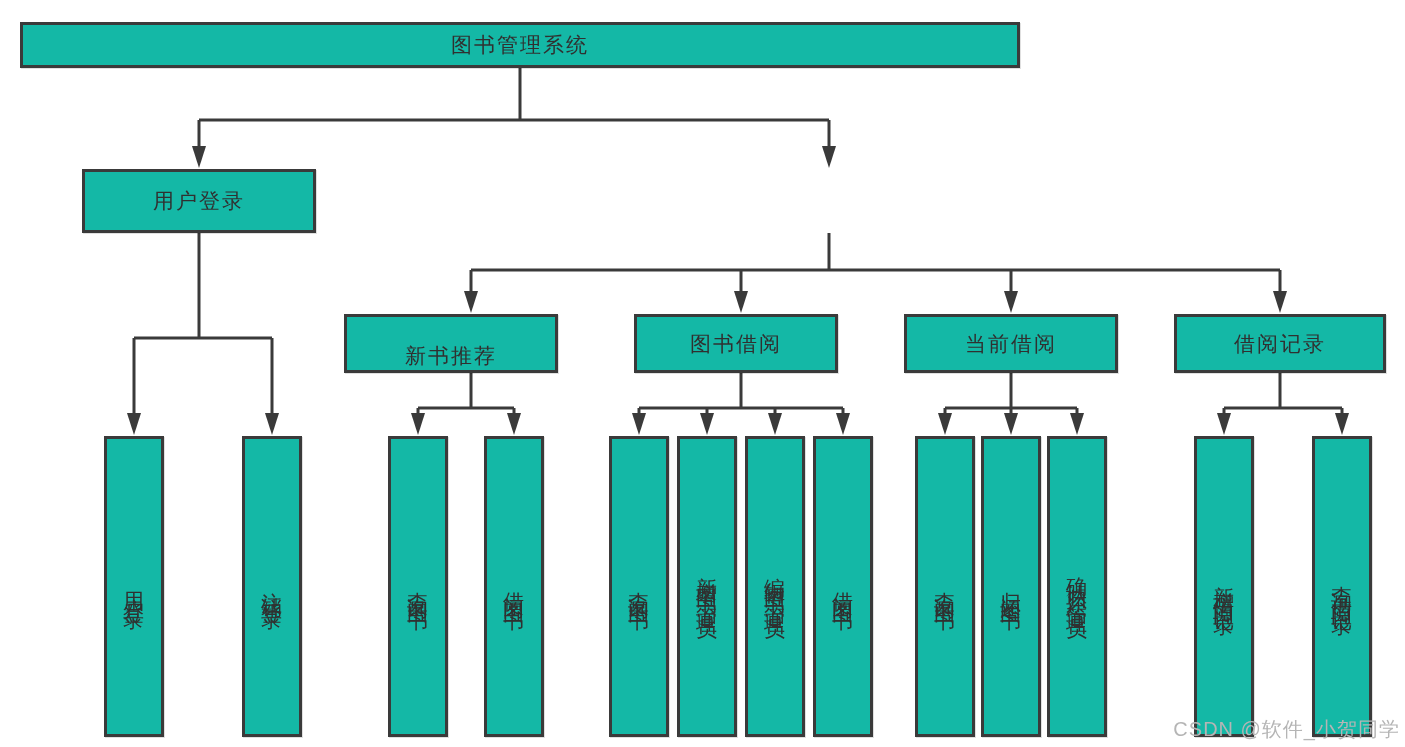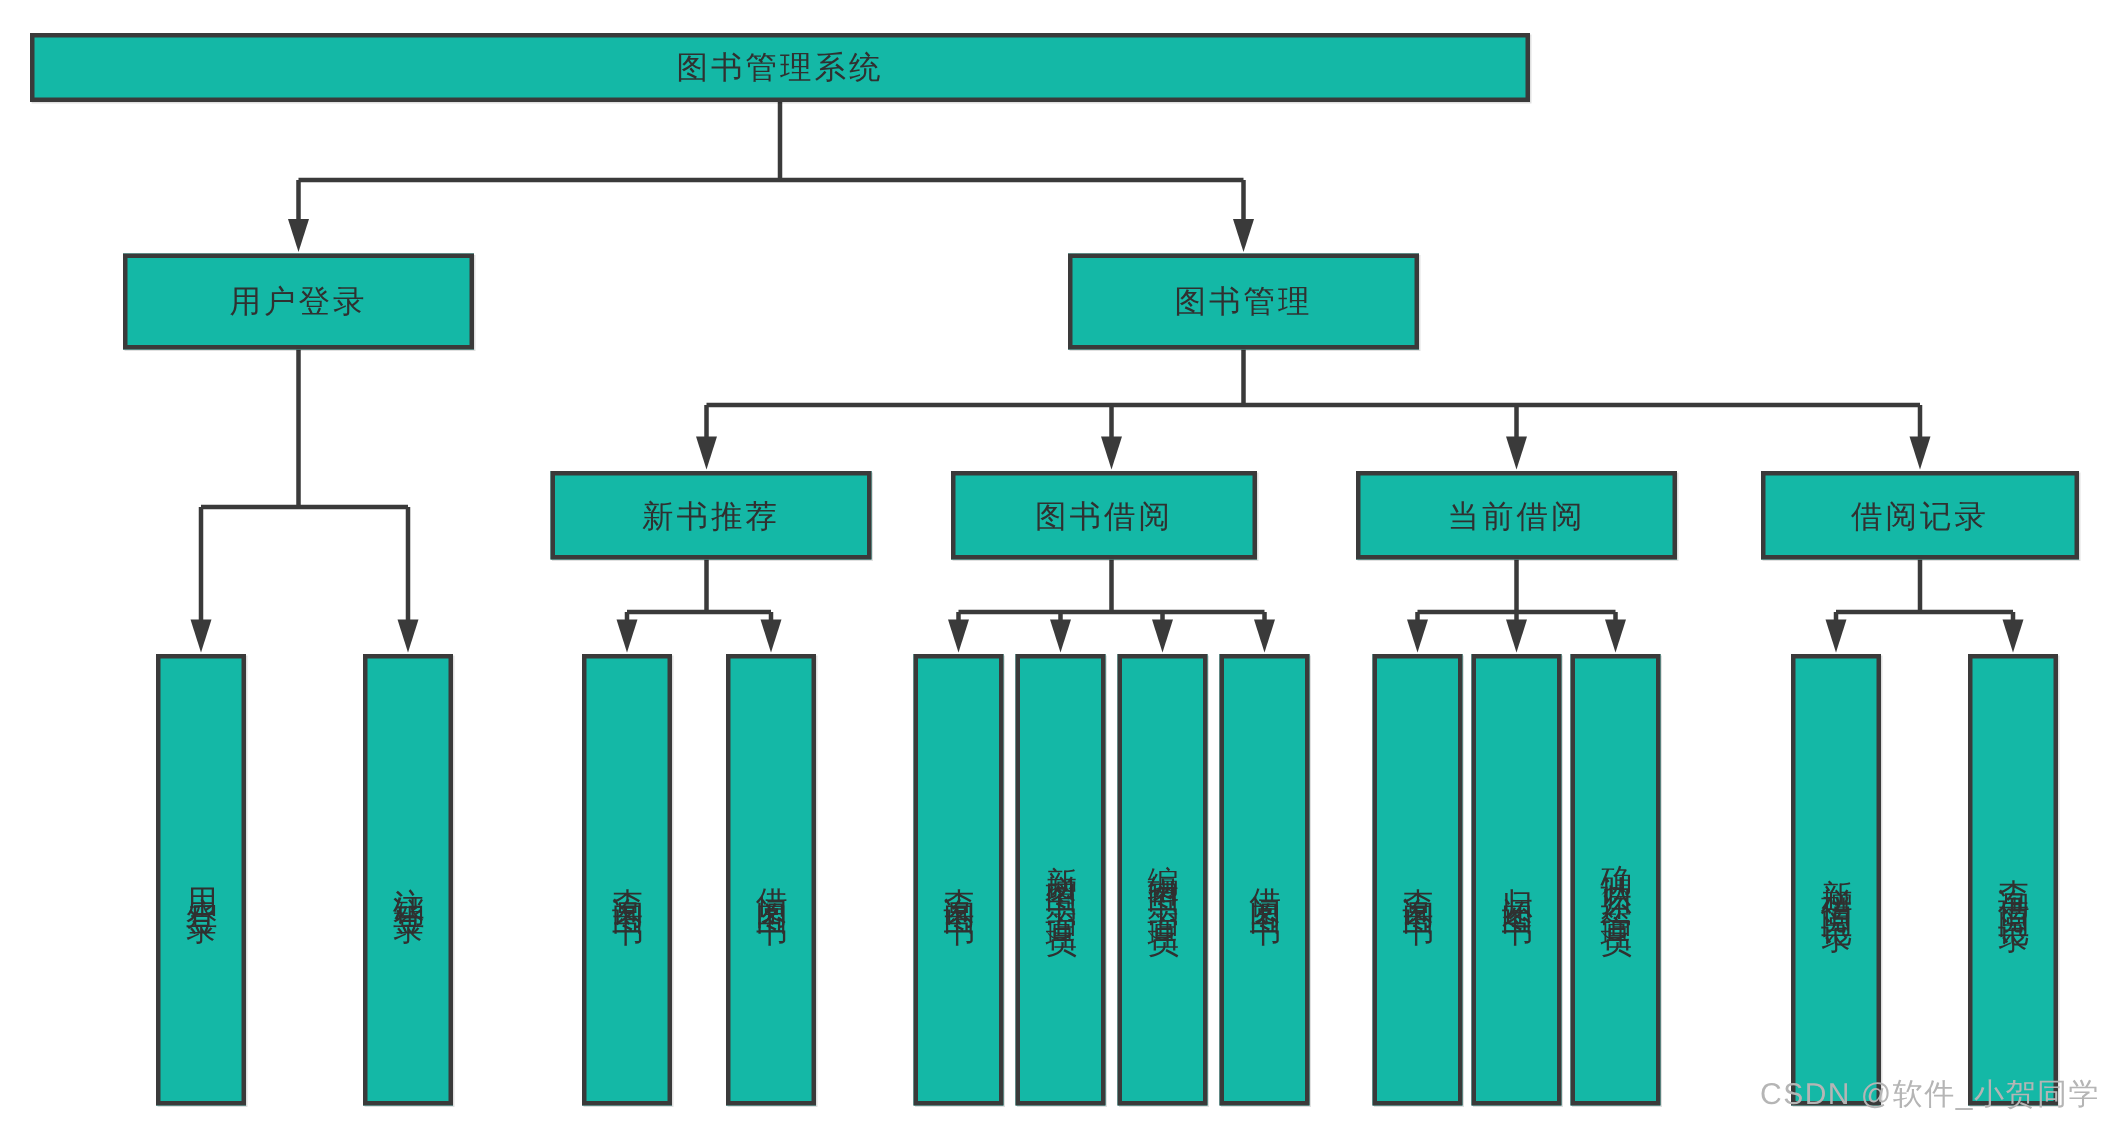--- a/index.html
+++ b/index.html
@@ -36,21 +36,21 @@
     letter-spacing: 6px;
     font-size: 21px;
     line-height: 1;
     color: #303030;
     white-space: nowrap;
   }
   
   #node-root            { left: 20px;  top: 22px;  width: 1000px; height: 46px; }
   #node-user-login      { left: 82px;  top: 169px; width: 234px;  height: 64px; }
   #node-book-management { left: 712px; top: 169px; width: 234px;  height: 64px; }
-  #node-new-book        { left: 367px; top: 314px; width: 214px;  height: 59px; }
+  #node-new-book        { left: 344px; top: 314px; width: 214px;  height: 59px; align-items: flex-end; }
   #node-book-borrow     { left: 634px; top: 314px; width: 204px;  height: 59px; }
   #node-current-borrow  { left: 904px; top: 314px; width: 214px;  height: 59px; }
   #node-borrow-records  { left: 1174px;top: 314px; width: 212px;  height: 59px; }
   .leaf { top: 436px; width: 60px; height: 301px; }
   #leaf-a1 { left: 104px; }  #leaf-a2 { left: 242px; }
   #leaf-b1 { left: 388px; }  #leaf-b2 { left: 484px; }
   #leaf-c1 { left: 609px; }  #leaf-c2 { left: 677px; }
   #leaf-c3 { left: 745px; }  #leaf-c4 { left: 813px; }
   #leaf-d1 { left: 915px; }  #leaf-d2 { left: 981px; }
   #leaf-d3 { left: 1047px; }
@@ -110,23 +110,20 @@
     </g>
   </svg>
 
   <div class="node" id="node-root">
     <span>图书管理系统</span>
   </div>
 
   <div class="node" id="node-user-login">
     <span>用户登录</span>
   </div>
-  <div class="node" id="node-book-management">
-    <span>图书管理</span>
-  </div>
 
   <div class="node" id="node-new-book">
     <span>新书推荐</span>
   </div>
   <div class="node" id="node-book-borrow">
     <span>图书借阅</span>
   </div>
   <div class="node" id="node-current-borrow">
     <span>当前借阅</span>
   </div>

